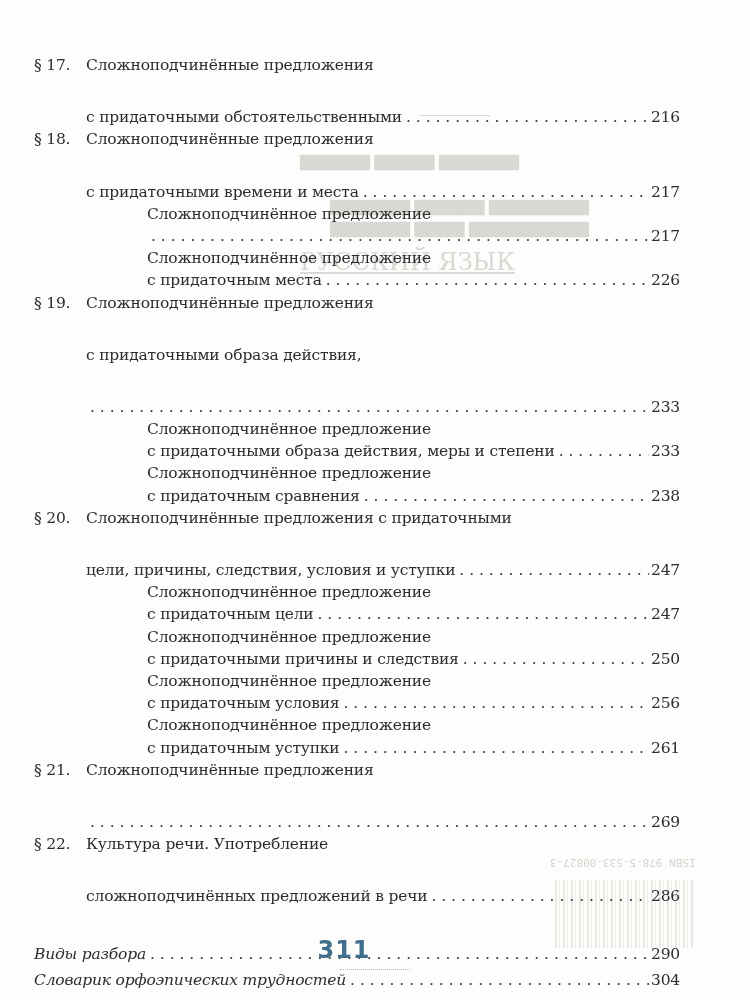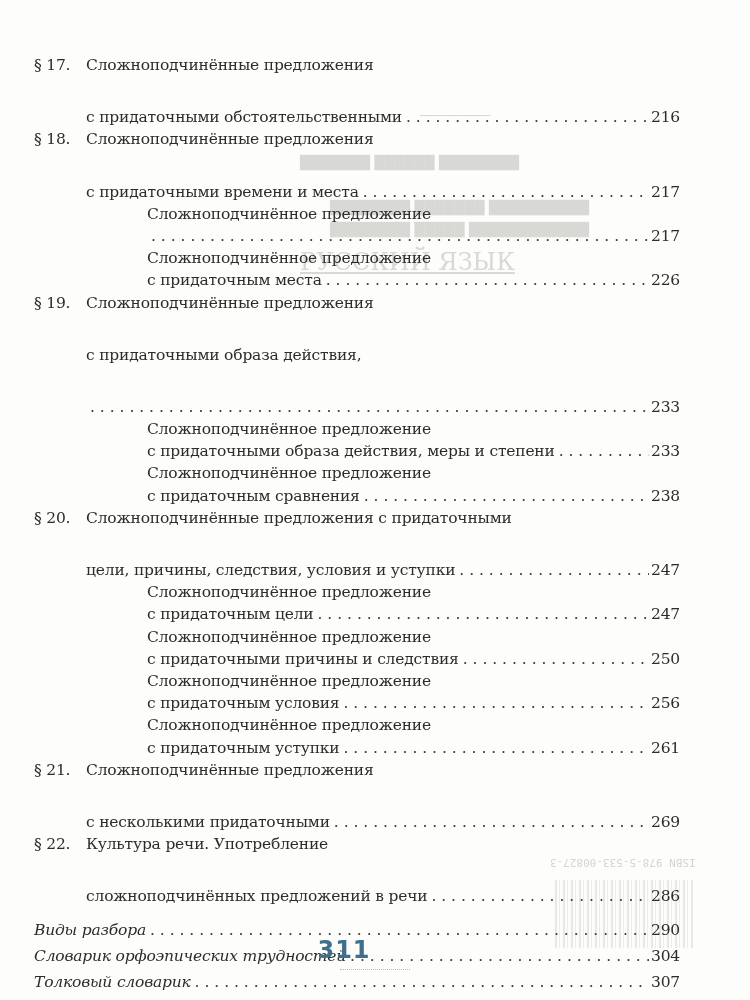--- a/index.html
+++ b/index.html
@@ -70,21 +70,21 @@
     }
     .line .page {
       flex: 0 0 auto;
     }
     .num {
       display: inline-block;
       width: 52px;
     }
     .ind1 { padding-left: 52px; margin-top: 30px; }
     .ind2 { padding-left: 113px; }
-    .italic .text { font-style: italic; }
+    .italic .text { font-style: italic; margin-top: 24px; }
     .gap { height: 12px; }
     .page-number {
       position: absolute;
       left: 0;
       width: 688px;
       top: 936px;
       text-align: center;
       font-family: "DejaVu Sans", sans-serif;
       font-weight: bold;
       font-size: 24px;
@@ -211,21 +211,20 @@
   <div class="line ind2">
     <span class="text">с придаточным уступки</span>
     <span class="leader"></span>
     <span class="page">261</span>
   </div>
 
   <div class="line">
     <span class="text"><span class="num">§ 21.</span><span>Сложноподчинённые предложения</span></span>
   </div>
   <div class="line ind1">
-    <span class="text">с несколькими придаточными</span>
     <span class="leader"></span>
     <span class="page">269</span>
   </div>
 
   <div class="line">
     <span class="text"><span class="num">§ 22.</span><span>Культура речи. Употребление</span></span>
   </div>
   <div class="line ind1">
     <span class="text">сложноподчинённых предложений в речи</span>
     <span class="leader"></span>

